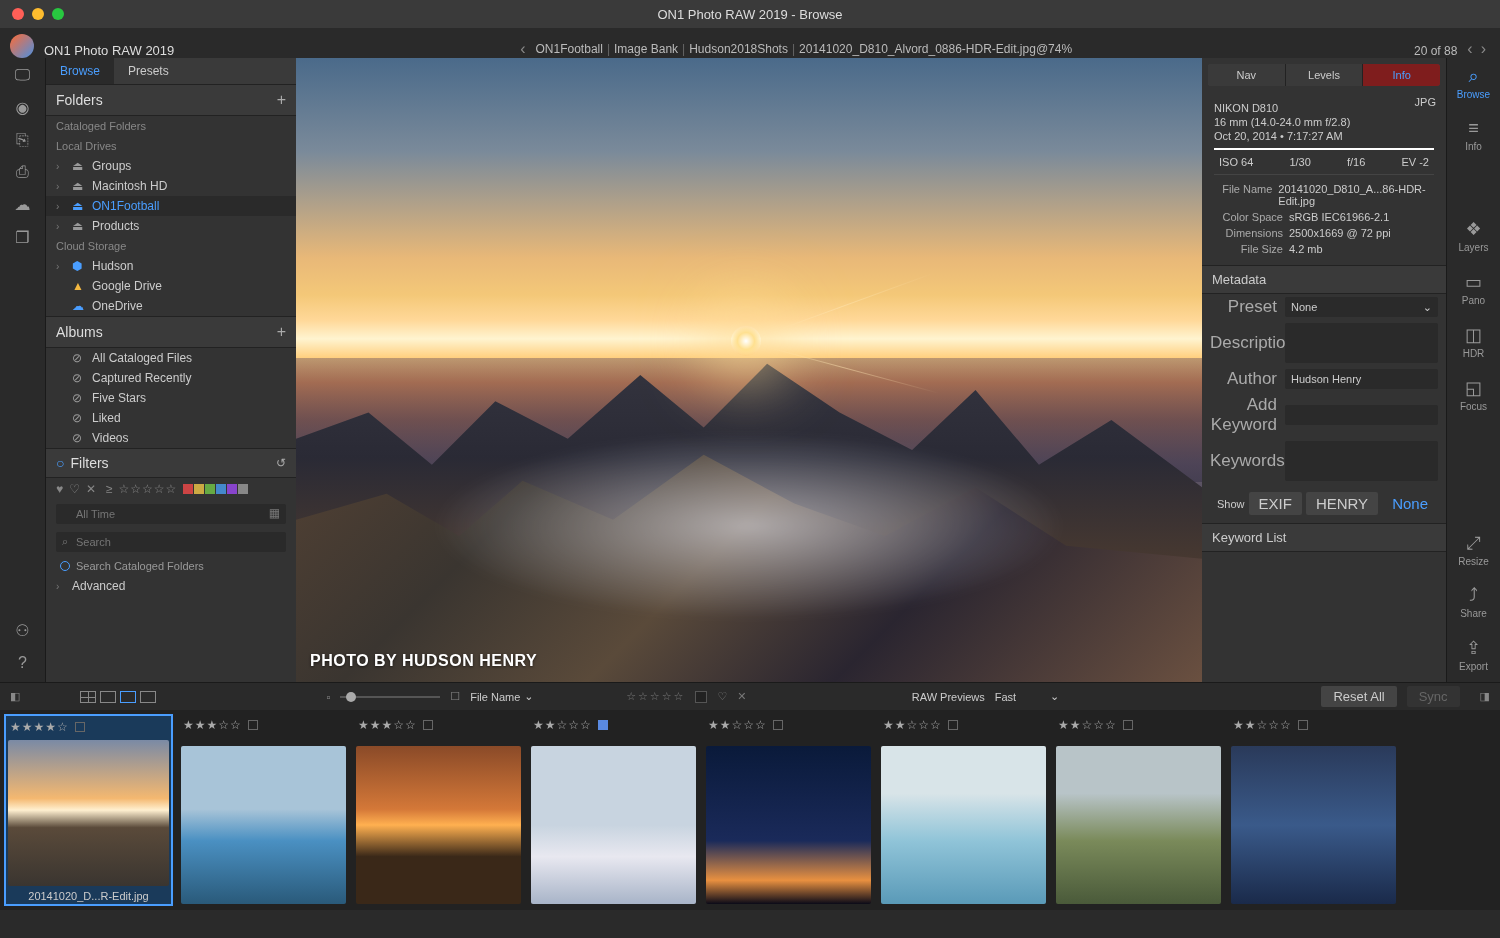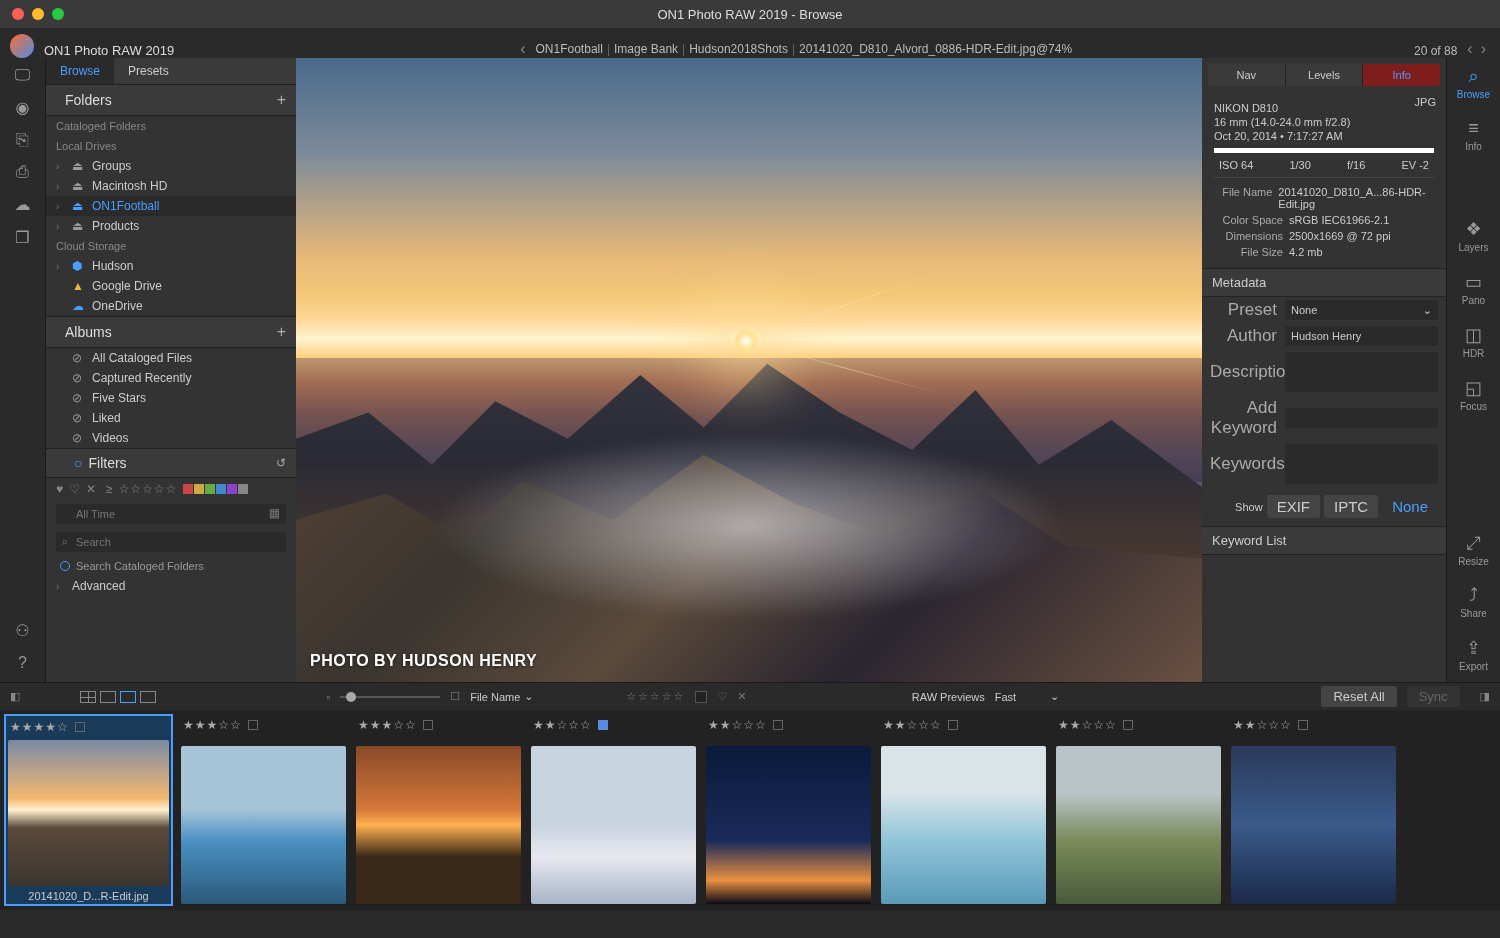--- a/index.html
+++ b/index.html
@@ -18,21 +18,21 @@
 .crumb-sep { color:#666; }
 .counter { color:#bbb; margin-left:auto; margin-right:6px; }
 .main-row { display:flex; height:624px; }
 .left-rail { width:46px; background:#2a2a2a; display:flex; flex-direction:column; align-items:center; padding-top:8px; gap:14px; border-right:1px solid #1a1a1a; }
 .left-rail .ic { color:#999; font-size:16px; cursor:pointer; }
 .sidebar { width:250px; background:#333; display:flex; flex-direction:column; overflow:hidden; }
 .tabs { display:flex; background:#3a3a3a; }
 .tab { padding:6px 14px; cursor:pointer; color:#ccc; font-size:12px; }
 .tab.active { color:#4a9eff; background:#2a2a2a; }
 .sect-head { display:flex; align-items:center; justify-content:space-between; padding:6px 10px; background:#3a3a3a; border-top:1px solid #222; border-bottom:1px solid #222; }
-.sect-head span:first-child { font-size:14px; color:#ddd;margin-left:9px; }
+.sect-head span:first-child { font-size:14px; color:#ddd; }
 .plus { color:#aaa; cursor:pointer; font-size:16px; }
 .subhead { padding:4px 10px; color:#888; font-size:11px; }
 .tree-item { display:flex; align-items:center; padding:3px 10px; gap:6px; cursor:pointer; font-size:12px; }
 .tree-item.selected { background:#2a2a2a; color:#4a9eff; }
 .tree-item .arr { color:#777; font-size:10px; width:10px; }
 .tree-item .fic { color:#999; font-size:12px; width:14px; }
 .tree-item.selected .fic { color:#4a9eff; }
 .filters-bar { display:flex; align-items:center; padding:4px 10px; gap:6px; color:#888; }
 .color-chips { display:flex; gap:1px; }
 .chip { width:10px; height:10px; }
@@ -55,21 +55,21 @@
 .sunrays::before{transform:rotate(15deg);}
 .sunrays::after{transform:rotate(-20deg);}
 .watermark { position:absolute; bottom:12px; left:14px; color:#fff; font-weight:600; font-size:16px; letter-spacing:0.5px; text-shadow:0 1px 3px rgba(0,0,0,0.6); }
 .info-panel { width:244px; background:#333; display:flex; flex-direction:column; font-size:11px; }
 .info-tabs { display:flex; background:#444; border-radius:3px; margin:6px; overflow:hidden; }
 .info-tab { flex:1; text-align:center; padding:5px; cursor:pointer; color:#ccc; background:#3a3a3a; border-right:1px solid #222;}
 .info-tab:last-child{border-right:none;}
 .info-tab.active { color:#4a9eff; background:#7f1d1d; }
 .info-body { padding:8px 12px; color:#ccc; }
 .info-line { margin:2px 0; }
-.exif-row { display:flex; justify-content:space-around; padding:6px 0; border-top:5px solid #ffffff; border-bottom:1px solid #444; margin:6px 0;gap:26px; }
+.exif-row { display:flex; justify-content:space-around; padding:6px 0; border-top:2px solid #ffffff; border-bottom:1px solid #444; margin:6px 0;gap:26px; }
 .meta-row { display:flex; padding:3px 8px; align-items:center; }
 .meta-label { width:75px; text-align:right; color:#aaa; padding-right:8px; font-size:17px;}
 .meta-val { flex:1; background:#2a2a2a; padding:3px 6px; color:#ccc; min-height:20px; display:flex; align-items:center; border-radius:2px;}
 .meta-head { background:#3a3a3a; padding:6px 10px; font-size:13px; border-top:1px solid #222; border-bottom:1px solid #222;}
 .show-row { display:flex; align-items:center; gap:4px; padding:8px; justify-content:flex-end; }
 .show-btn { background:#444; padding:3px 10px; border-radius:2px; cursor:pointer; font-size:15px;}
 .show-btn.active { color:#4a9eff; }
 .right-rail { width:54px; background:#2a2a2a; display:flex; flex-direction:column; align-items:center; padding-top:8px; gap:18px; border-left:1px solid #1a1a1a; }
 .rr-item { display:flex; flex-direction:column; align-items:center; gap:2px; color:#999; cursor:pointer; font-size:10px; }
 .rr-item.active { color:#4a9eff; }
@@ -316,39 +316,39 @@
     </div>
     <div class="meta-head">Metadata</div>
     <div class="meta-row">
       <span class="meta-label">Preset</span>
       <span class="meta-val">
           <span>None</span>
           <span style="margin-left:auto">⌄</span>
         </span>
     </div>
     <div class="meta-row">
+      <span class="meta-label">Description</span>
+      <span class="meta-val" style="min-height:40px"></span>
+    </div>
+    <div class="meta-row">
       <span class="meta-label">Author</span>
       <span class="meta-val">Hudson Henry</span>
-    </div>
-    <div class="meta-row">
-      <span class="meta-label">Description</span>
-      <span class="meta-val" style="min-height:40px"></span>
     </div>
     <div class="meta-row">
       <span class="meta-label">Add Keyword</span>
       <span class="meta-val"></span>
     </div>
     <div class="meta-row">
       <span class="meta-label">Keywords</span>
       <span class="meta-val" style="min-height:40px"></span>
     </div>
     <div class="show-row">
       <span>Show</span>
       <span class="show-btn">EXIF</span>
-      <span class="show-btn">IPTC</span>
+      <span class="show-btn">HENRY</span>
       <span class="show-btn active" style="background:transparent">None</span>
     </div>
     <div class="meta-head">Keyword List</div>
   </div>
 
   <div class="right-rail">
     <div class="rr-item active">
         <span class="ric">⌕</span>
         <span>Browse</span>
       </div>

